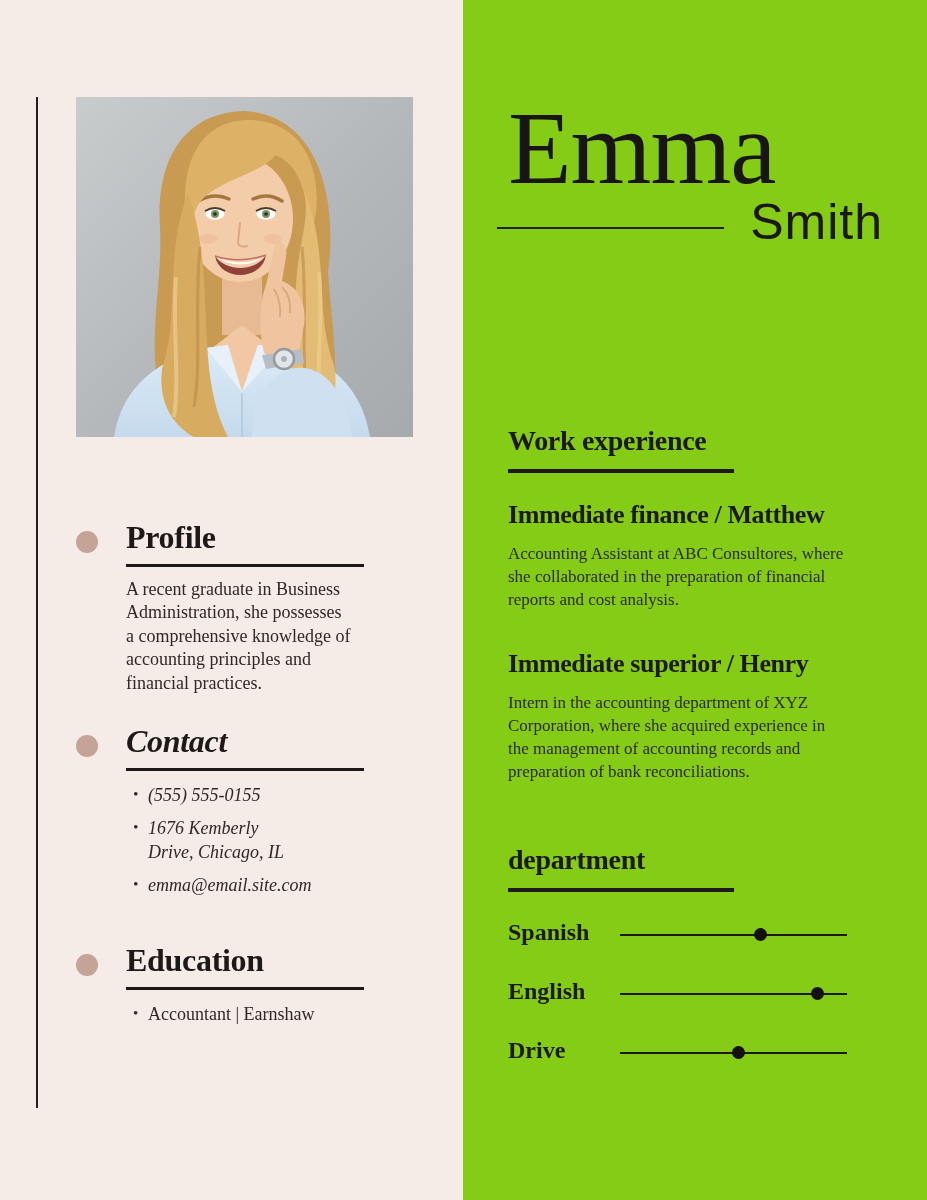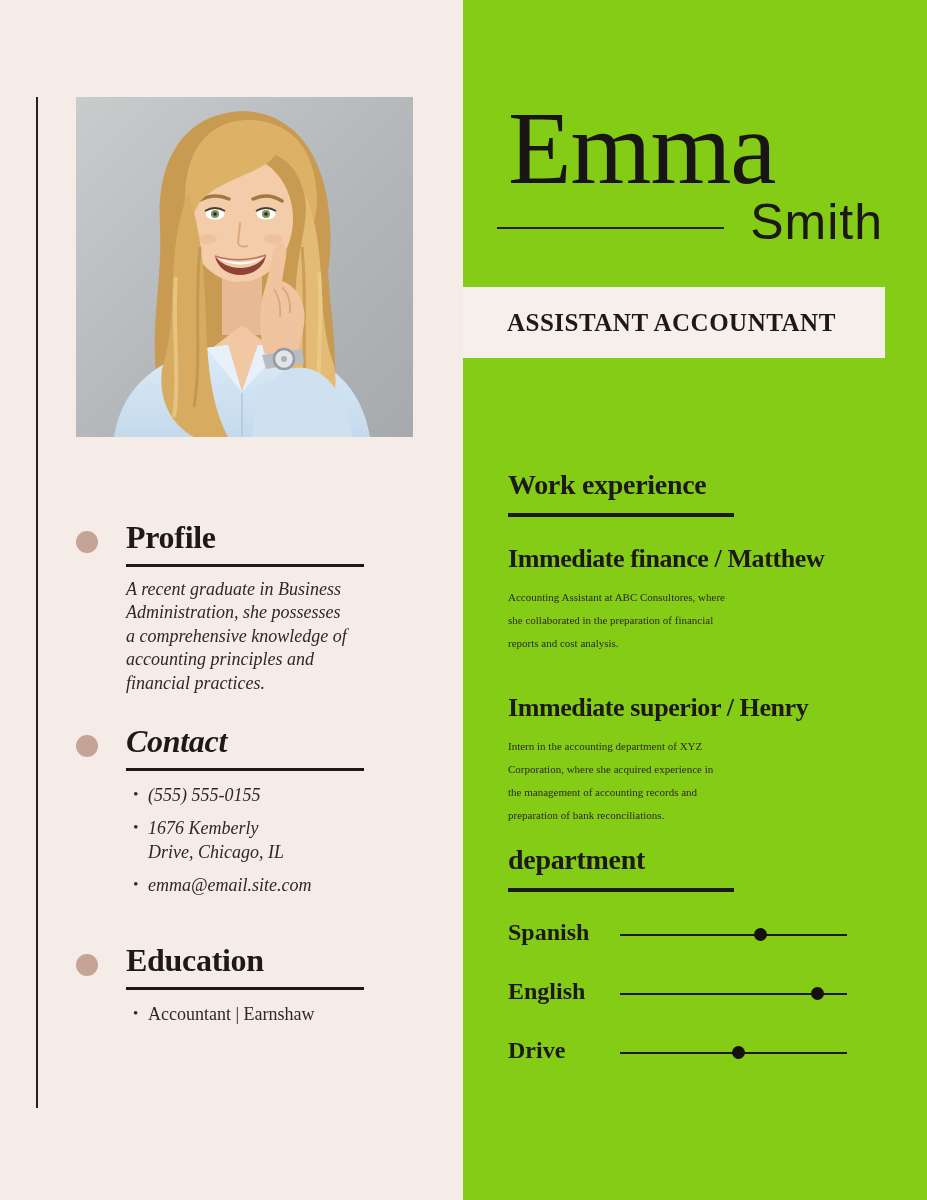--- a/index.html
+++ b/index.html
@@ -30,21 +30,21 @@
   }
   .lsec h2 {
     font-size: 32px; font-weight: 700; letter-spacing: -0.3px;
     line-height: 40px; color: #1d1918;
   }
   .lsec .rule { margin-top: 7px; width: 238px; height: 2.5px; background: #1d1918; }
 
   .sec-profile { top: 517px; }
   .profile-body {
     margin-top: 11px; font-size: 18px; line-height: 23.6px;
-    white-space: pre-line; color: #2e2826; font-style: italic;
+    white-space: pre-line; color: #2e2826;
   }
 
   .sec-contact { top: 721px; font-style: italic; }
   .sec-education { top: 940px; }
 
   .dotlist { list-style: none; margin-top: 13px; }
   .dotlist li {
     position: relative; padding-left: 22px;
     font-size: 18px; line-height: 23.6px;
     white-space: pre-line; color: #2e2826;
@@ -81,29 +81,29 @@
     letter-spacing: 0.5px; color: #1d1918;
   }
 
   .rsec { position: absolute; left: 45px; width: 385px; }
   .rsec h2 {
     font-size: 28px; font-weight: 700; line-height: 34px;
     letter-spacing: -0.3px; color: #1d1918;
   }
   .rsec .rule { margin-top: 11px; width: 226px; height: 3.5px; background: #1d1918; }
 
-  .sec-work { top: 424px; margin-top: 44px; }
+  .sec-work { top: 424px; }
   .job-title {
     font-size: 26px; font-weight: 700; line-height: 30px;
     letter-spacing: -0.4px; color: #1d1918;
   }
   .job1 { margin-top: 27px; }
   .job2 { margin-top: 38px; }
   .job-desc {
-    margin-top: 12px; font-size: 11px; line-height: 23px;
+    margin-top: 12px; font-size: 17px; line-height: 23px;
     white-space: pre-line; color: #2e2826; width: 400px;
   }
 
   .sec-languages { top: 843px; height: 260px; }
   .lang-row { position: absolute; left: 0; width: 400px; height: 44px; }
   .lang-row.r0 { top: 70px; }
   .lang-row.r1 { top: 129px; }
   .lang-row.r2 { top: 188px; }
   .lang-name {
     position: absolute; left: 0; top: 6px;
@@ -230,23 +230,20 @@
     </section>
 
   </aside>
 
   <main class="right-col">
 
     <h1 class="first-name">Emma</h1>
     <div class="name-rule"></div>
     <div class="last-name">Smith</div>
 
-    <div class="role-band">
-      <span class="role-text">ASSISTANT ACCOUNTANT</span>
-    </div>
 
     <section class="rsec sec-work">
       <h2>Work experience</h2>
       <div class="rule"></div>
 
       <h3 class="job-title job1">Immediate finance / Matthew</h3>
       <p class="job-desc">Accounting Assistant at ABC Consultores, where
 she collaborated in the preparation of financial
 reports and cost analysis.</p>
 

